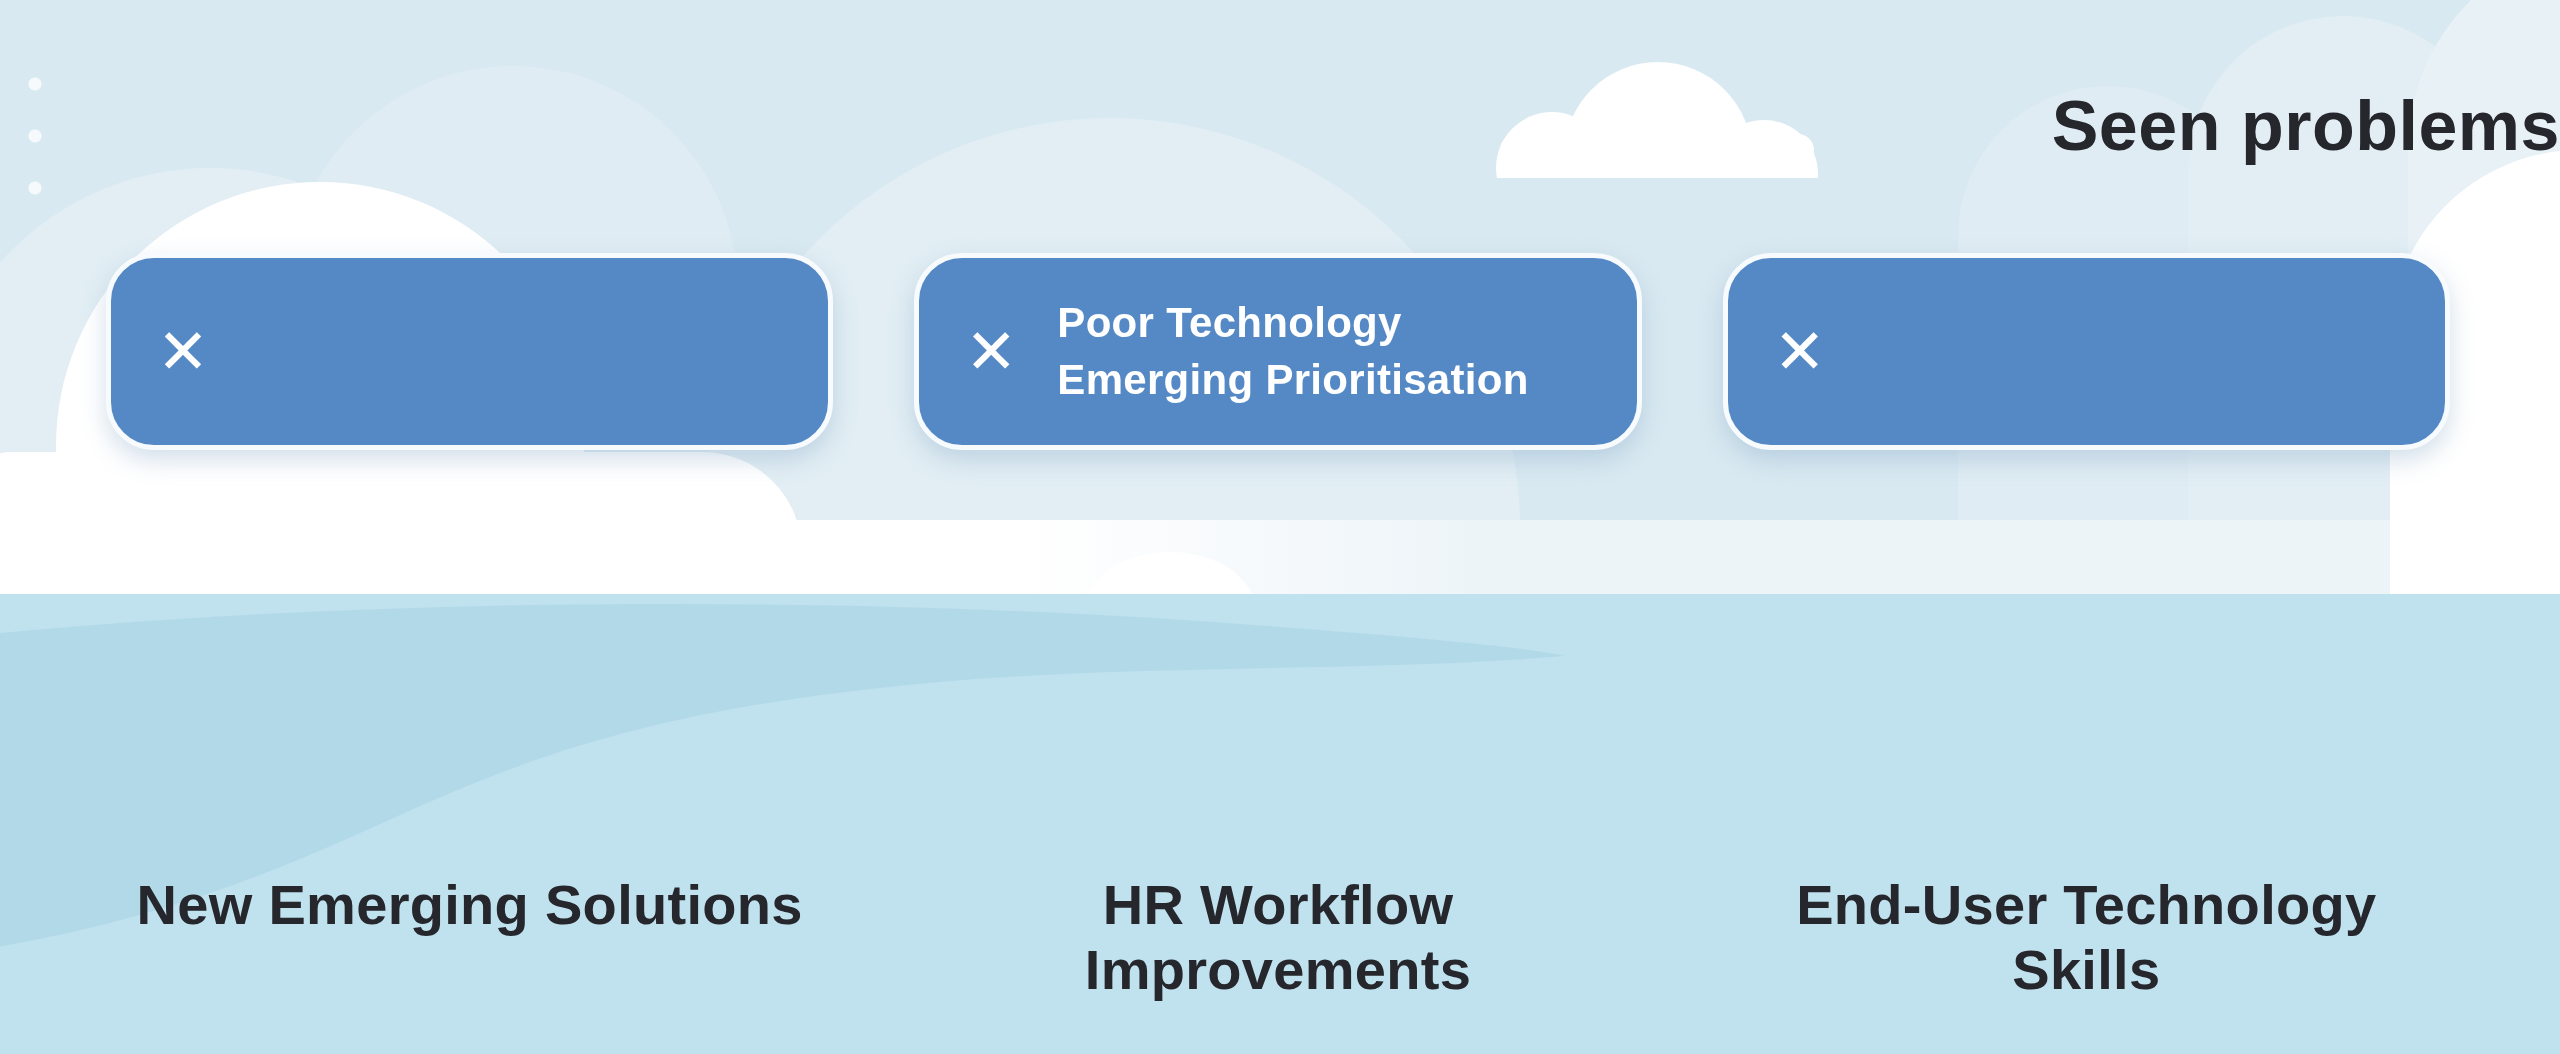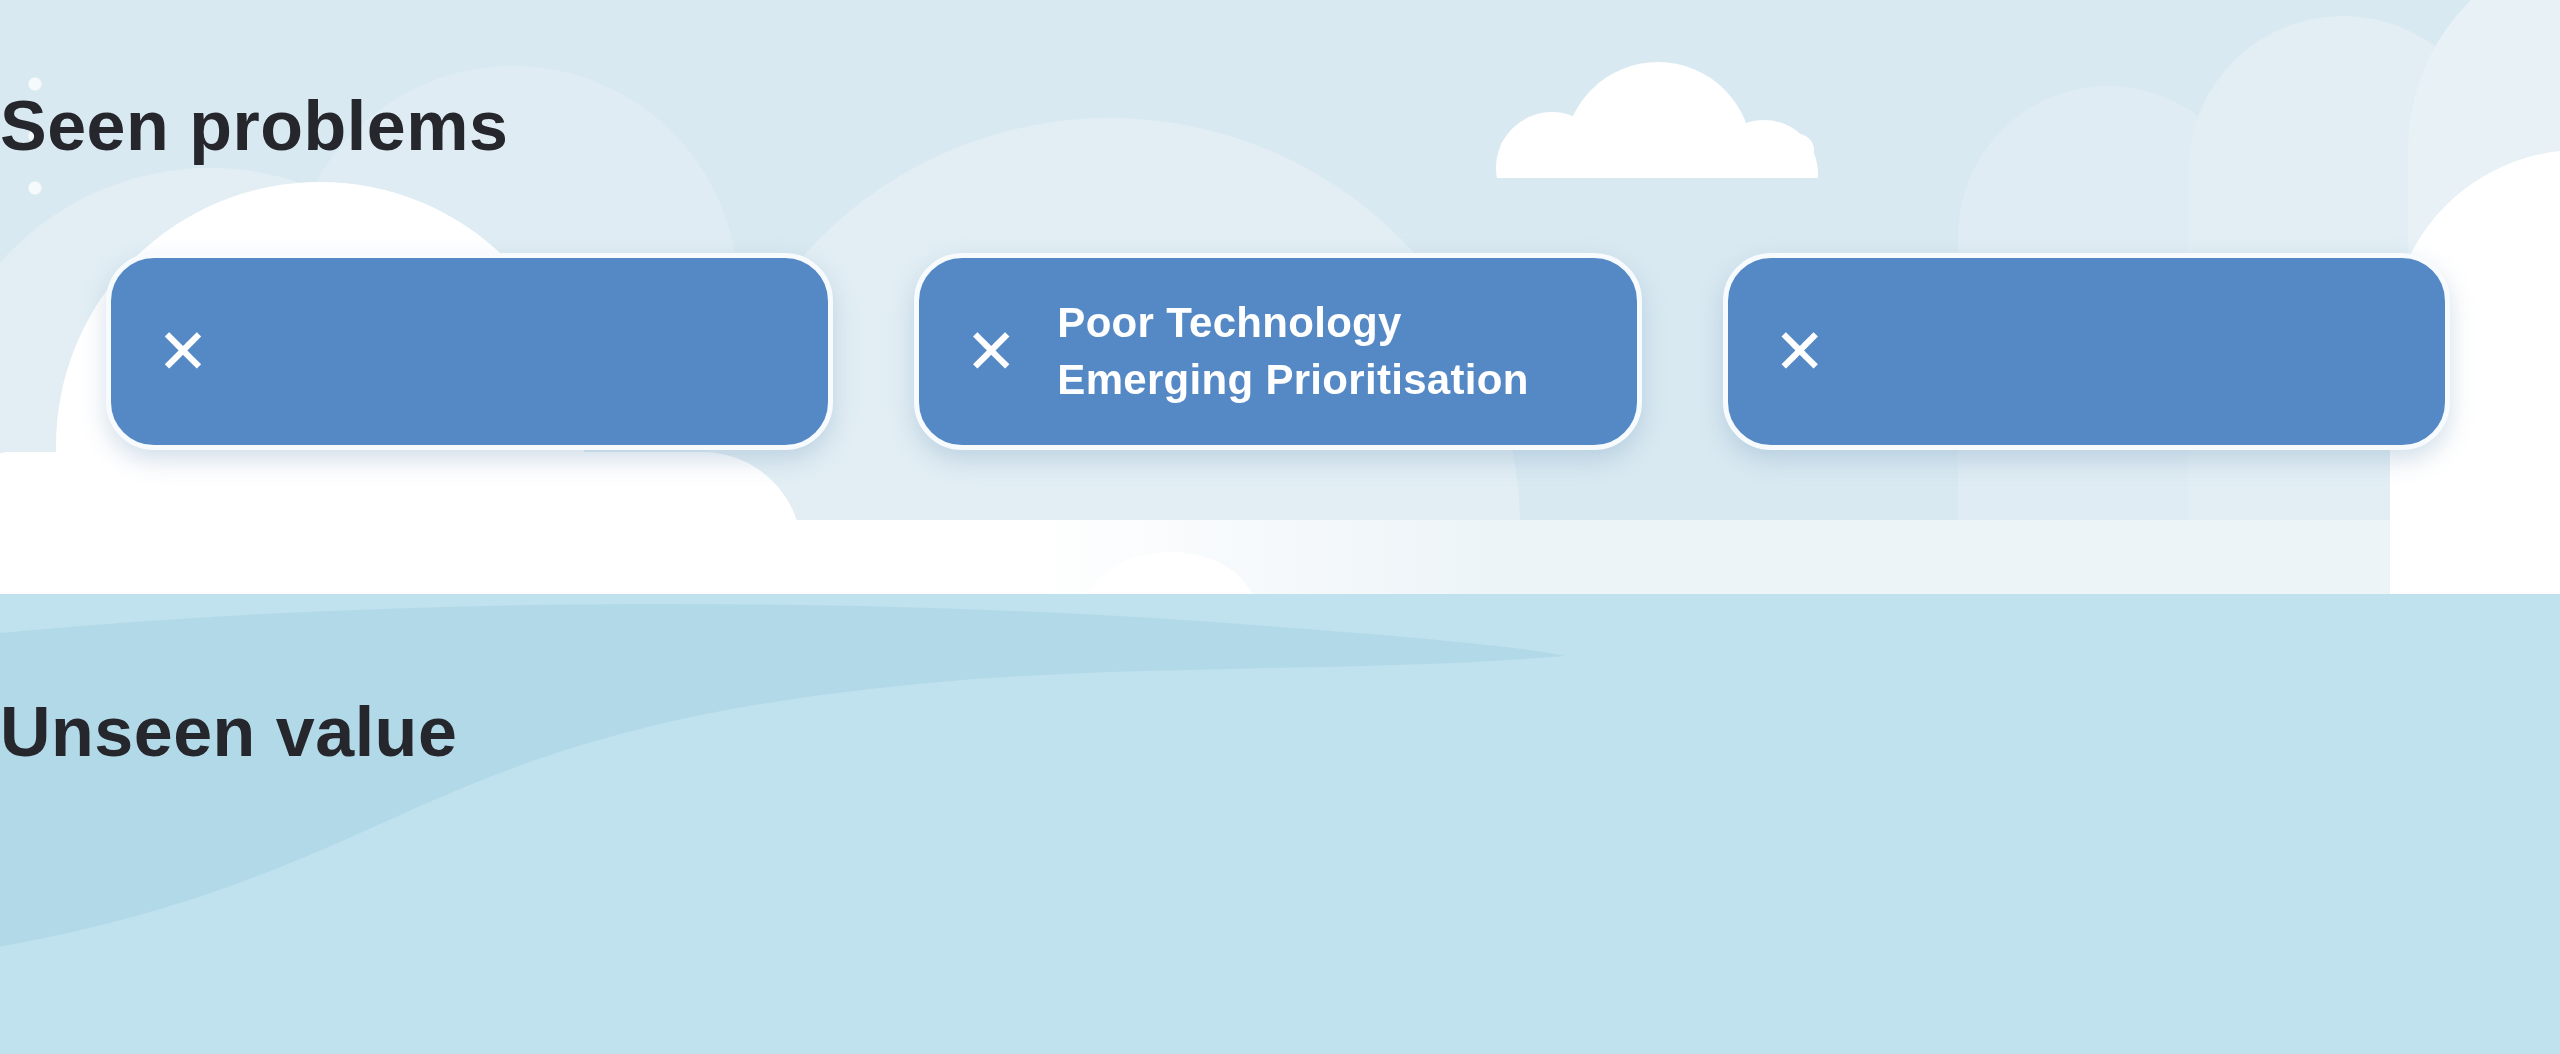--- a/index.html
+++ b/index.html
@@ -38,21 +38,21 @@
   .cloud .lobe{position:absolute;background:var(--cloud-white);border-radius:50%;}
   .lobe-main{left:68px;top:0;width:188px;height:188px;}
   .lobe-left{left:0;top:50px;width:112px;height:112px;}
   .lobe-right{left:214px;top:58px;width:108px;height:108px;}
   .cloud .base{position:absolute;left:4px;top:72px;width:314px;height:44px;background:var(--cloud-white);border-radius:16px;}
   
   .water{position:absolute;left:0;top:594px;width:2560px;height:460px;background:var(--water);overflow:hidden;}
   .swirl-svg{position:absolute;left:0;top:0;width:2560px;height:460px;display:block;}
   
   .section-title{
-    position:absolute;left:0;width:2560px;text-align:left;
+    position:absolute;left:0;width:2560px;text-align:right;
     font-size:70px;font-weight:700;letter-spacing:0.5px;color:var(--heading-text);z-index:6;
   }
   .seen-title{top:86px;}
   .unseen-title{top:692px;}
   .cards{
     position:absolute;left:106px;top:253px;width:2344px;height:197px;
     display:flex;gap:81px;z-index:5;
   }
   .card{
     flex:1;box-sizing:border-box;height:197px;border-radius:48px;
@@ -126,16 +126,20 @@
     <div class="card">
       <div class="cross">✕</div>
       <div class="card-label">Poor Technology
 Emerging Prioritisation</div>
     </div>
     <div class="card">
       <div class="cross">✕</div>
     </div>
   </div>
 
-  <div class="section-title unseen-title">Unseen value</div>
 
+  <div class="value-row">
+    <div class="value-item">New Emerging Solutions</div>
+    <div class="value-item">HR Workflow Improvements</div>
+    <div class="value-item">End-User Technology Skills</div>
+  </div>
 
 </div>
 
 </body></html>

